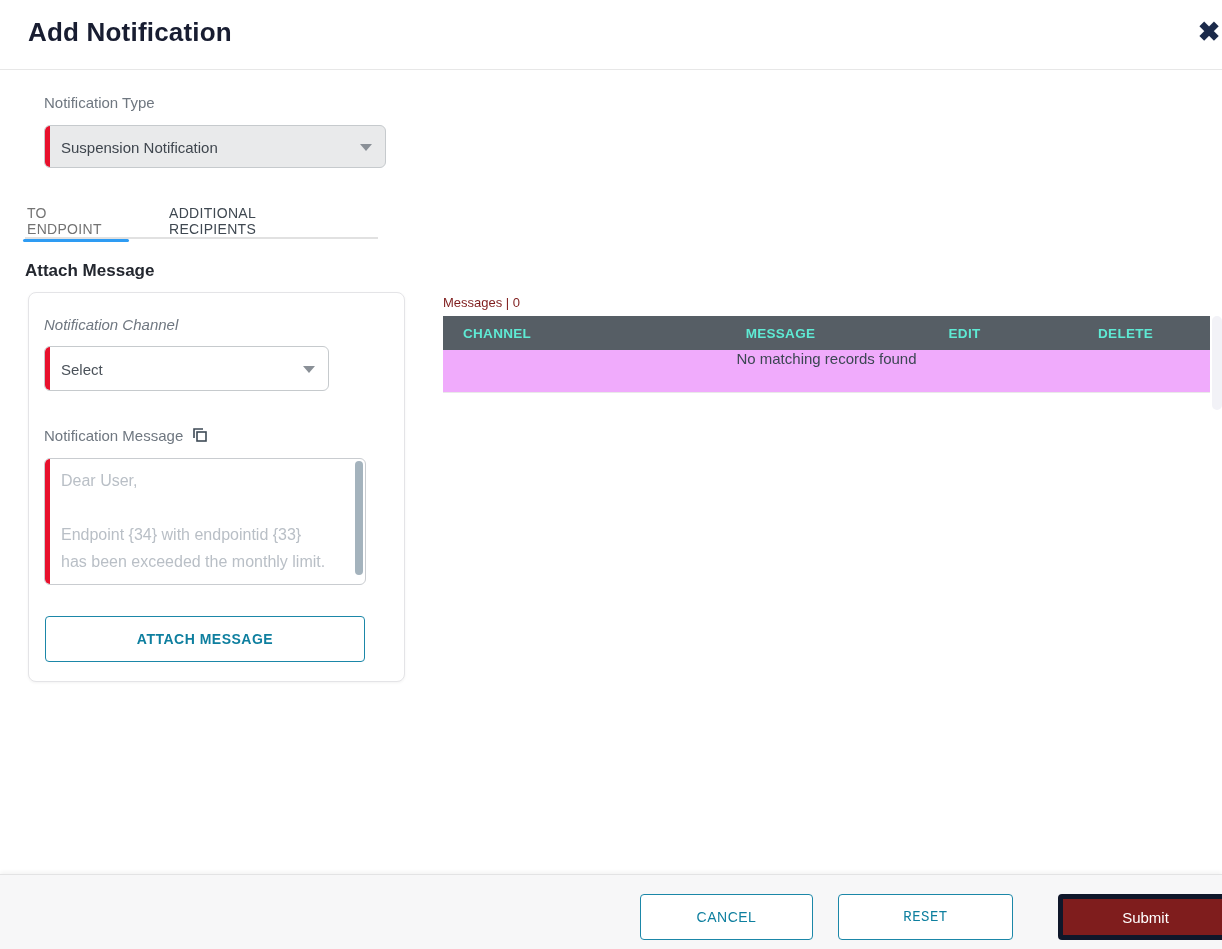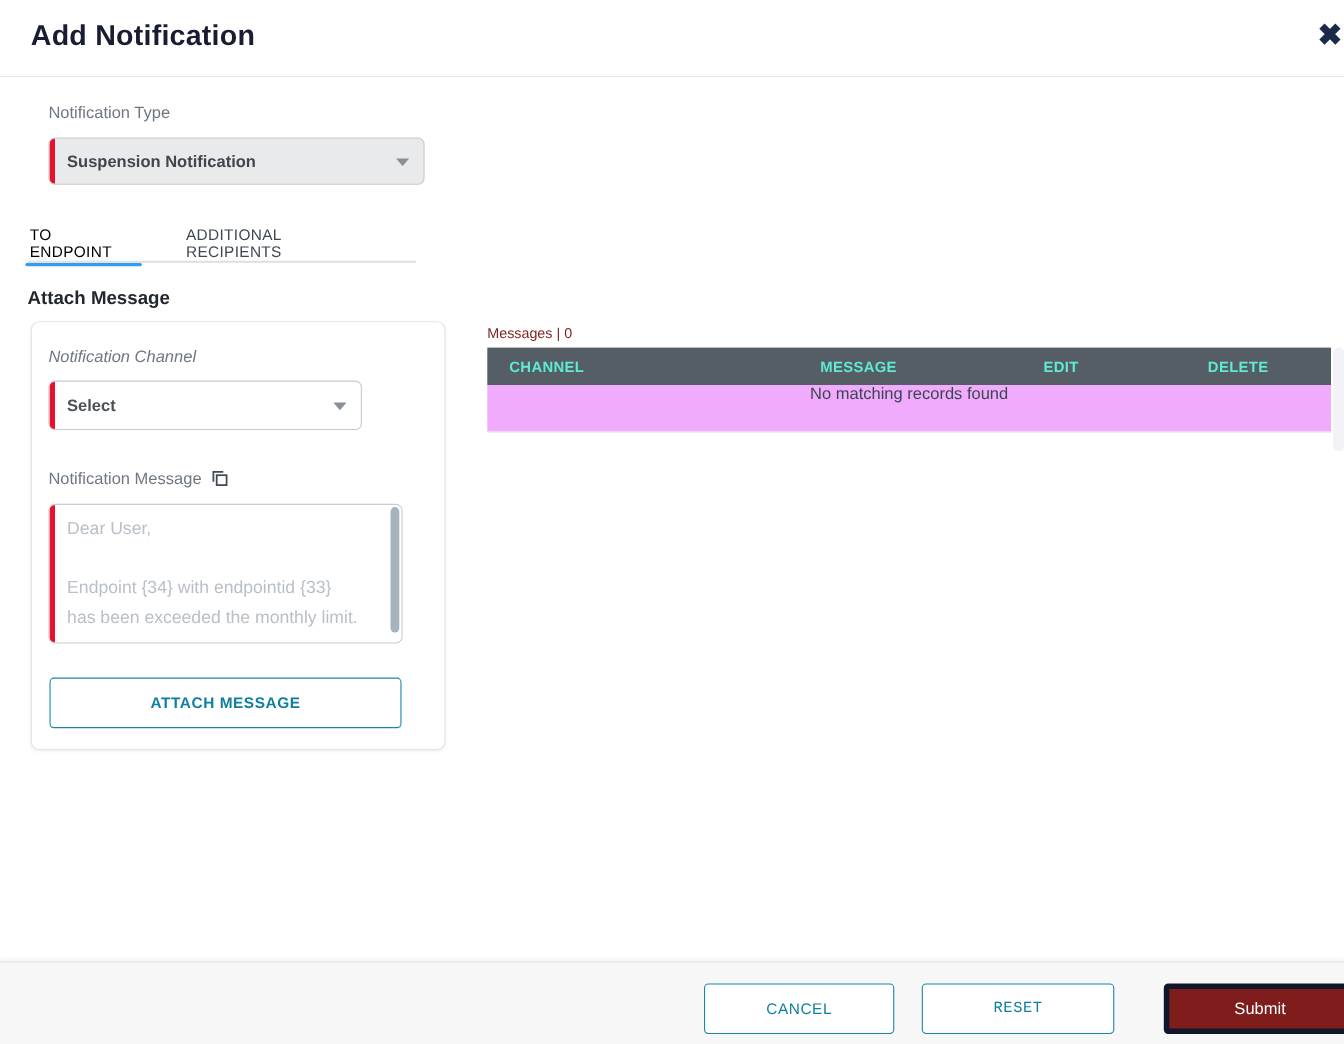--- a/index.html
+++ b/index.html
@@ -19,32 +19,32 @@
   
   .field-label { font-size: 15px; color: #6f7780; }
   .type-label { position: absolute; left: 44px; top: 94px; }
   .select-box { position: absolute; border: 1px solid #c6cacd; border-radius: 6px;
     background: #fff; cursor: pointer; overflow: hidden; }
   .select-box.disabled { background: #e9eaeb; }
   .type-select { left: 44px; top: 125px; width: 342px; height: 43px; }
   .req-bar { position: absolute; left: 0; top: 0; bottom: 0; width: 5px; background: #e8112d;
     border-radius: 4px 0 0 4px; }
   .select-value { position: absolute; left: 16px; top: 50%; transform: translateY(-50%);
-    font-size: 15px; color: #3f464e; white-space: nowrap; font-weight: bold; }
+    font-size: 15px; color: #3f464e; white-space: nowrap; }
   .caret { position: absolute; right: 13px; top: 50%; margin-top: -3px; width: 0; height: 0;
     border-left: 6px solid transparent; border-right: 6px solid transparent;
     border-top: 7px solid #8a9097; }
 
   
   .tabs { position: absolute; left: 25px; top: 203px; width: 353px; height: 36px;
     border-bottom: 2px solid #e1e1e1; display: flex; }
   .tab { height: 36px; display: flex; align-items: center; font-size: 14px;
     letter-spacing: 0.3px; color: #3f4851; cursor: pointer; position: relative;
     padding: 0 2px; margin-right: 52px; }
-  .tab.active { color: #000000; }
+  .tab.active { color: #737373; }
   .tab.active::after { content: ""; position: absolute; left: -2px; right: -14px; bottom: -3px;
     height: 3px; background: #2e9cf3; border-radius: 2px; }
 
   .section-heading { position: absolute; left: 25px; top: 261px; font-size: 17px;
     font-weight: 700; color: #23272f; }
 
   
   .attach-card { position: absolute; left: 28px; top: 292px; width: 377px; height: 390px;
     border: 1px solid #e4e4e7; border-radius: 8px; background: #fff;
     box-shadow: 0 1px 3px rgba(0,0,0,0.05); }

